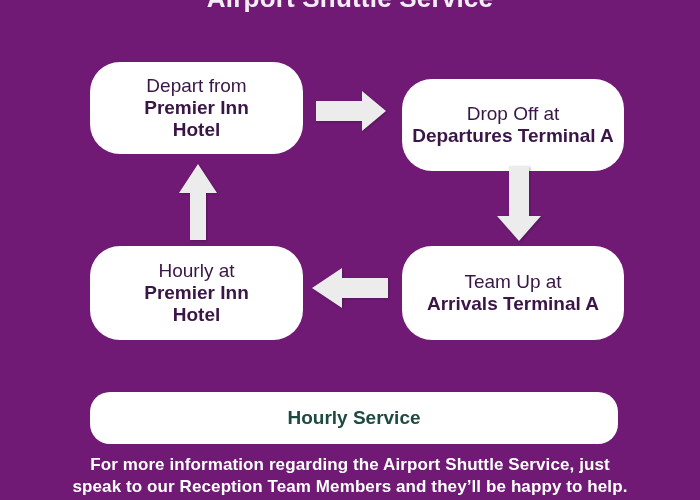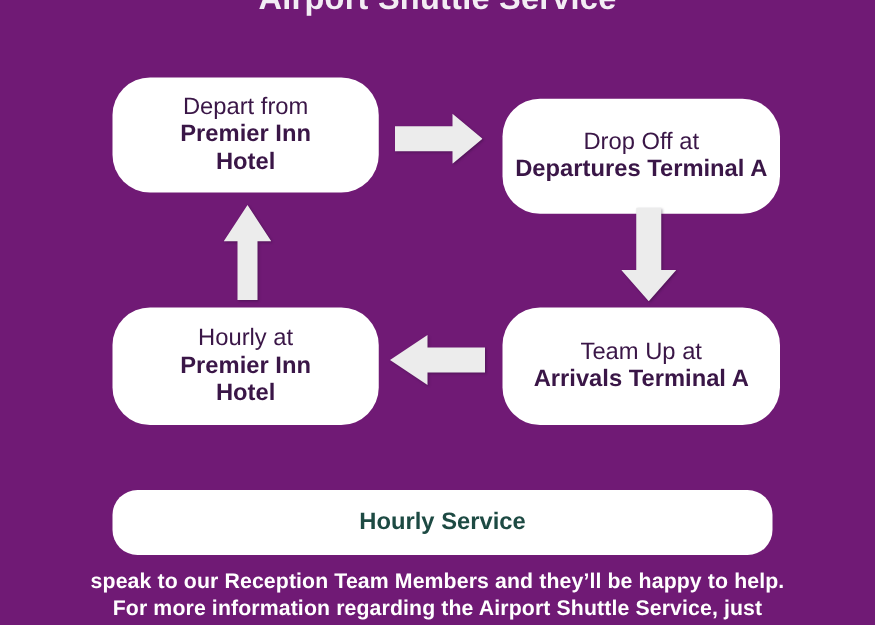--- a/index.html
+++ b/index.html
@@ -135,17 +135,17 @@
     <svg width="38" height="76" viewBox="0 0 38 76">
       <polygon points="19,0 38,29 27,29 27,76 11,76 11,29 0,29"></polygon>
     </svg>
   </div>
 
   <div class="banner">
     <div>Hourly Service</div>
   </div>
 
   <div class="footer">
+    <div>For more information regarding the Airport Shuttle Service, just</div>
     <div>speak to our Reception Team Members and they’ll be happy to help.</div>
-    <div>For more information regarding the Airport Shuttle Service, just</div>
   </div>
 
 </div>
 
 </body></html>

